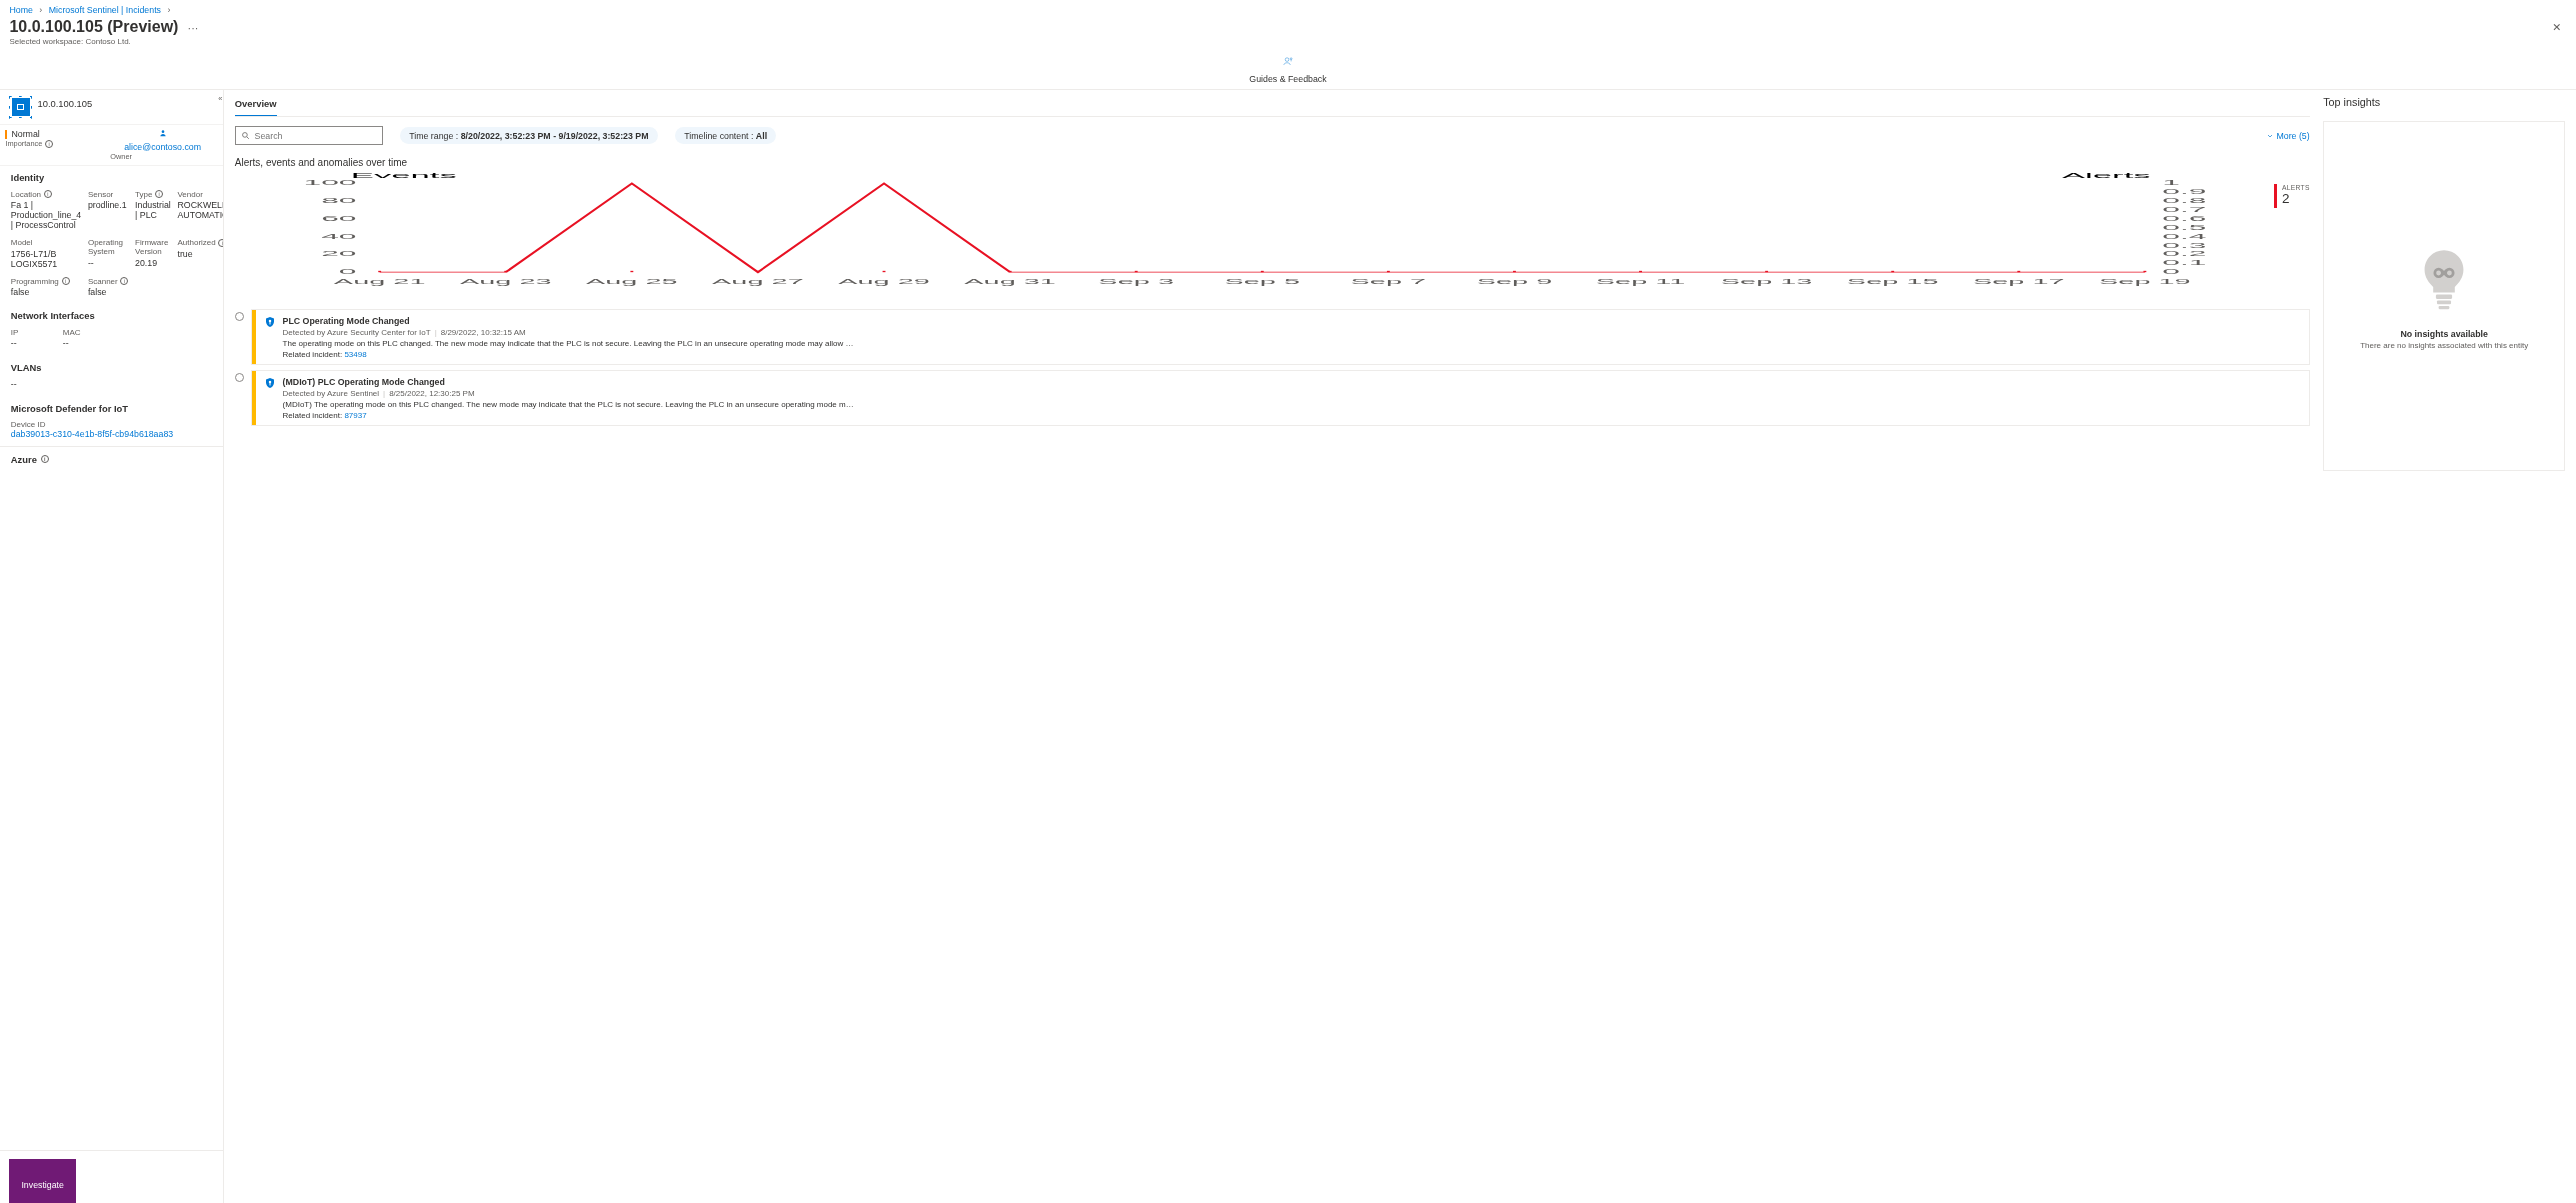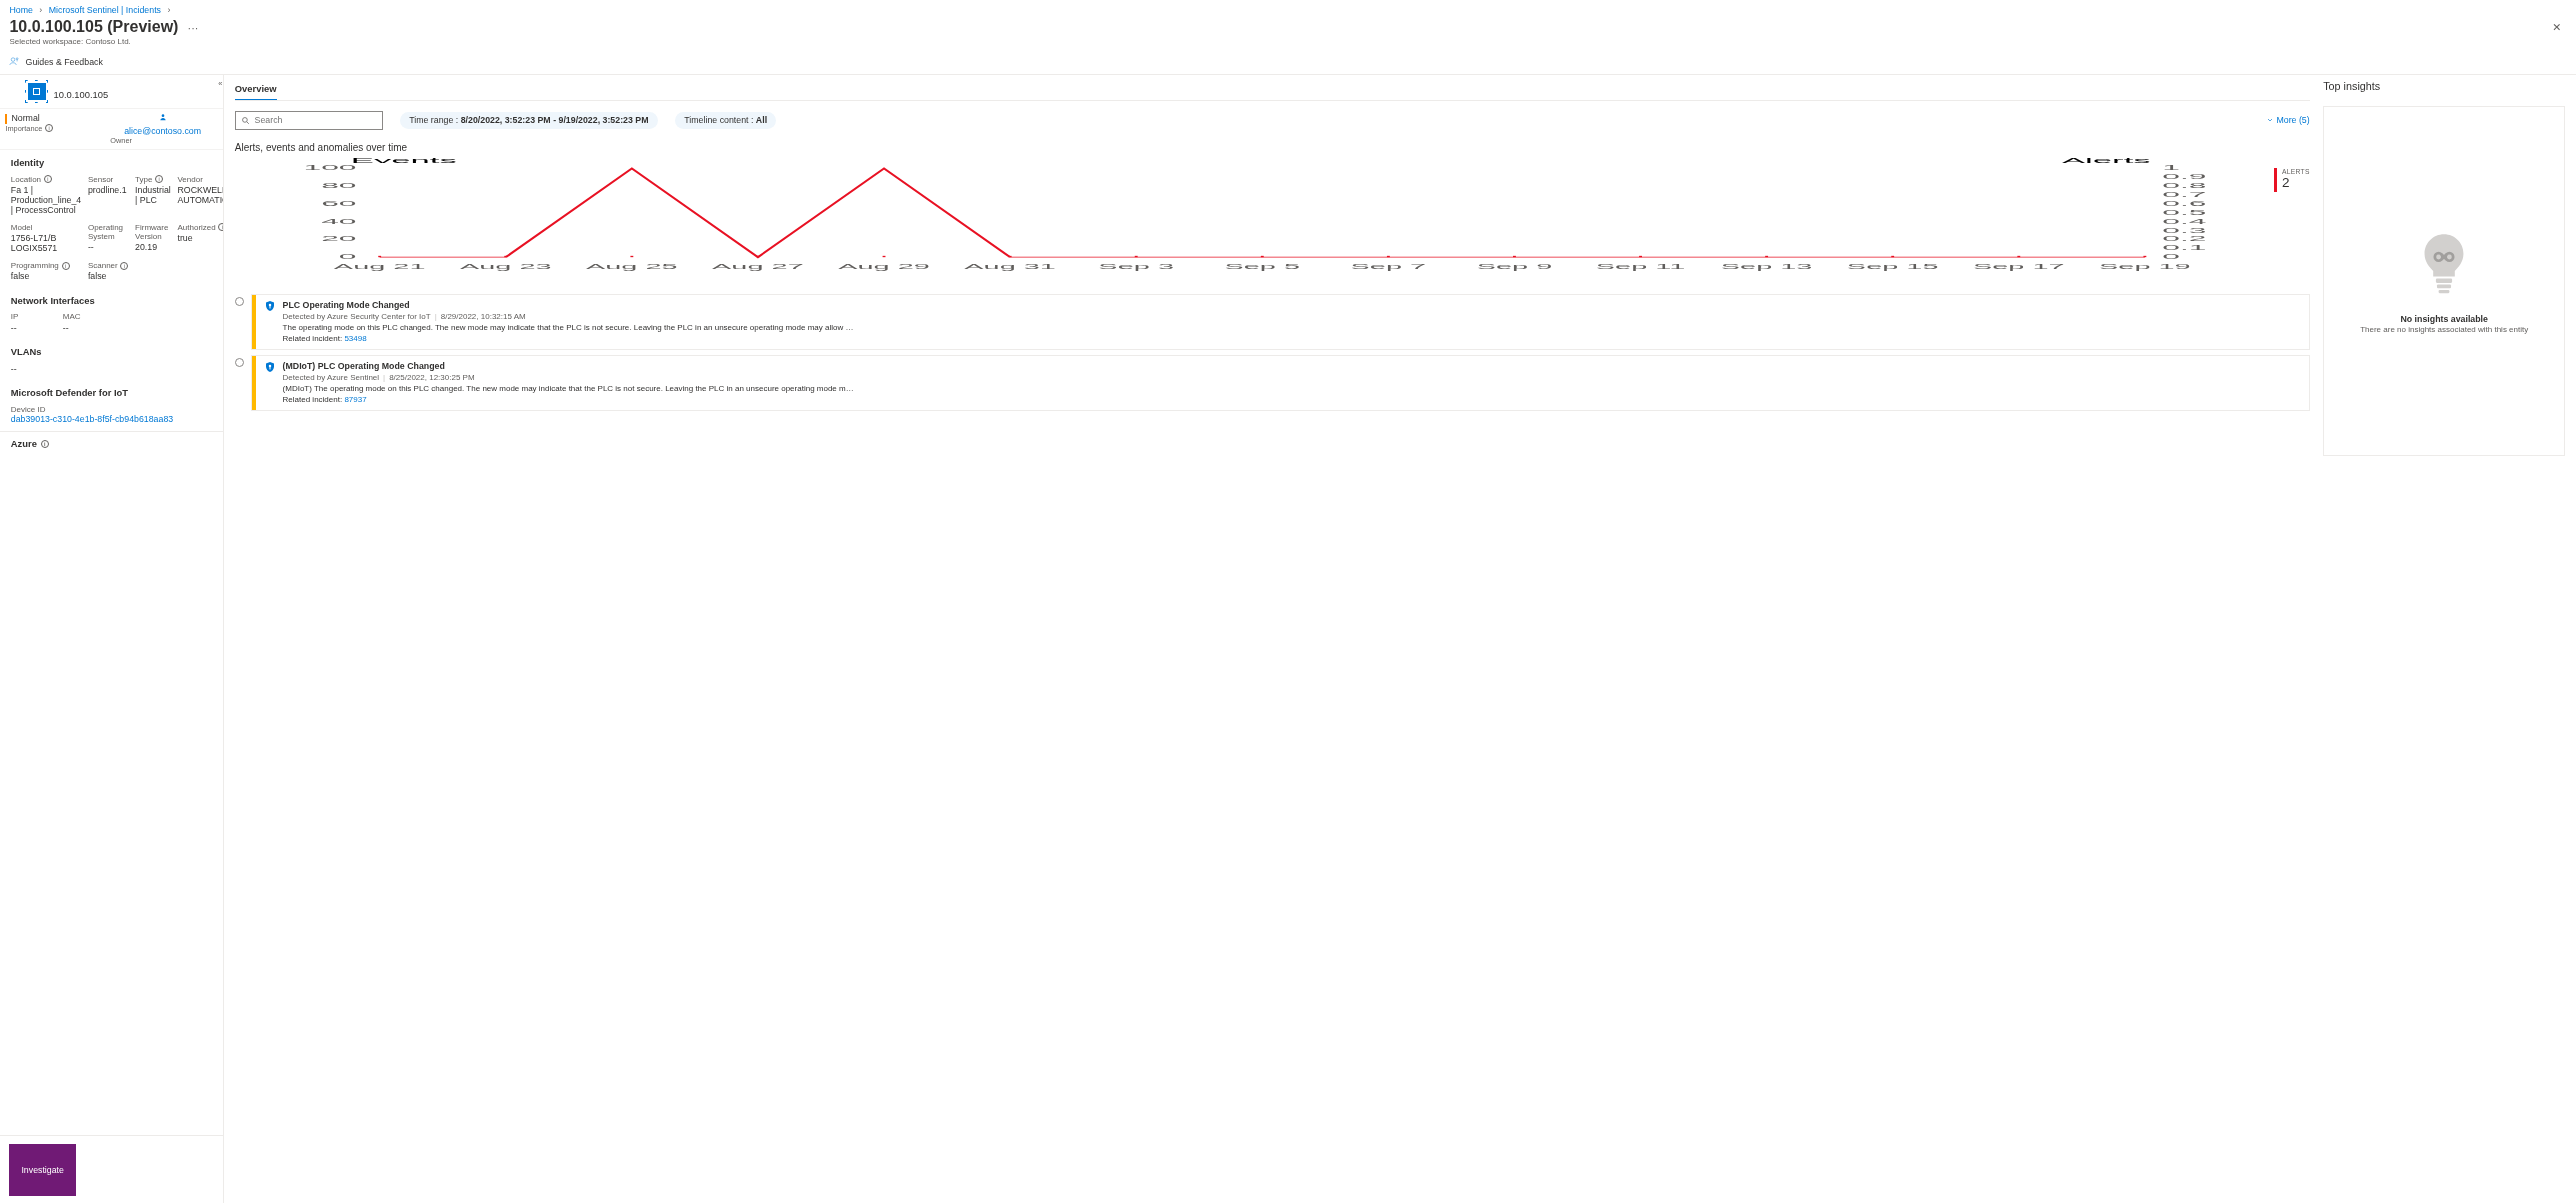--- a/index.html
+++ b/index.html
@@ -7,29 +7,29 @@
 a { color: #0078d4; text-decoration: none; cursor: pointer; }
 
 
 .breadcrumb { padding: 5.4px 9.4px 0 9.4px; font-size: 8.8px; }
 .breadcrumb .sep { color: #605e5c; margin: 0 4px; }
 .page-header { padding: 2.7px 9.4px 4px 9.4px; display: flex; align-items: flex-start; justify-content: space-between; }
 .page-title-wrap .title { font-size: 16px; font-weight: 600; }
 .page-title-wrap .more { color: #605e5c; margin-left: 6.7px; font-size: 10.8px; }
 .page-title-wrap .sub { font-size: 8px; color: #605e5c; margin-top: 1.3px; }
 .close-x { font-size: 10.8px; color: #605e5c; cursor: pointer; padding: 2.7px 5.4px; }
-.guides-bar { padding: 5.4px 9.4px; border-bottom: 0.7px solid #edebe9; display: flex; align-items: center; gap: 5.4px; }
+.guides-bar { padding: 5.4px 9.4px; border-bottom: 0.7px solid #edebe9; display: flex; align-items: center; gap: 5.4px; flex-direction: column; }
 .guides-icon svg { width: 10.8px; height: 10.8px; stroke: #0078d4; fill: none; }
 
 
 .main { display: flex; height: calc(100vh - 74px); }
 
 
 .side { width: 224px; border-right: 0.7px solid #edebe9; position: relative; display: flex; flex-direction: column; overflow-y: auto; }
-.side-header { display: flex; align-items: flex-end; gap: 8px; padding: 8px 28px; border-bottom: 0.7px solid #f3f2f1; }
+.side-header { display: flex; align-items: flex-start; gap: 8px; padding: 8px 12px; border-bottom: 0.7px solid #f3f2f1; }
 .cpu-icon { width: 17.5px; height: 17.5px; background: #0078d4; position: relative; display: flex; align-items: center; justify-content: center; }
 .cpu-icon::before { content: ""; position: absolute; inset: -2.7px; background:
   linear-gradient(#0078d4,#0078d4) top left/2.7px 1.3px no-repeat,
   linear-gradient(#0078d4,#0078d4) top center/2.7px 1.3px no-repeat,
   linear-gradient(#0078d4,#0078d4) top right/2.7px 1.3px no-repeat,
   linear-gradient(#0078d4,#0078d4) bottom left/2.7px 1.3px no-repeat,
   linear-gradient(#0078d4,#0078d4) bottom center/2.7px 1.3px no-repeat,
   linear-gradient(#0078d4,#0078d4) bottom right/2.7px 1.3px no-repeat,
   linear-gradient(#0078d4,#0078d4) left top/1.3px 2.7px no-repeat,
   linear-gradient(#0078d4,#0078d4) left center/1.3px 2.7px no-repeat,

